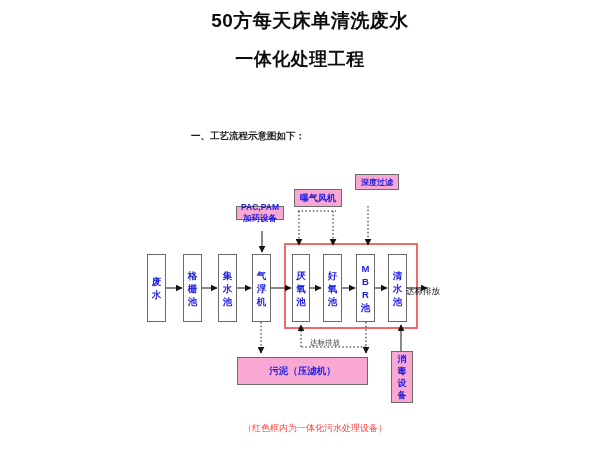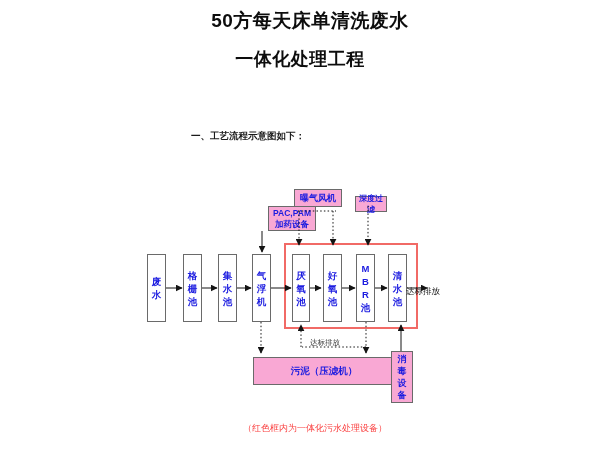--- a/index.html
+++ b/index.html
@@ -27,24 +27,24 @@
     border:1px solid var(--box-border);background:#fff;
     display:flex;align-items:center;justify-content:center;
     white-space:pre-line;text-align:center;
     font-size:9.5px;line-height:13px;font-weight:600;color:var(--box-text);
   }
   .abox{
     position:absolute;box-sizing:border-box;border:1px solid var(--box-border);background:#f9a8d4;
     display:flex;align-items:center;justify-content:center;
     white-space:pre-line;text-align:center;font-weight:600;color:var(--box-text);
   }
-  .dosing{left:236px;top:206px;width:48px;height:25px;font-size:8.5px;line-height:11px;margin-left:32px;}
+  .dosing{left:236px;top:206px;width:48px;height:14px;font-size:8.5px;line-height:11px;}
   .blower{left:294px;top:189px;width:48px;height:18px;font-size:9px;}
-  .deepfilter{left:355px;top:196px;width:32px;height:16px;font-size:8px;}
-  .sludge{left:253px;top:357px;width:142px;height:28px;font-size:9.5px;}
+  .deepfilter{left:355px;top:174px;width:44px;height:16px;font-size:8px;}
+  .sludge{left:237px;top:357px;width:131px;height:28px;font-size:9.5px;}
   .disinfect{left:391px;top:351px;width:22px;height:52px;font-size:9px;line-height:12px;}
   .redframe{
     position:absolute;left:284px;top:243px;width:134px;height:86px;box-sizing:border-box;
     border:2px solid var(--red-frame);pointer-events:none;
   }
   .lbl-discharge{position:absolute;left:406px;top:286px;font-size:8.5px;color:#161616;}
   .lbl-return{position:absolute;left:310px;top:338px;font-size:7.5px;color:var(--return-label);}
   .caption{
     position:absolute;left:0;top:422px;width:600px;text-align:center;
     font-size:9px;color:var(--caption-red);margin-left:15px;

